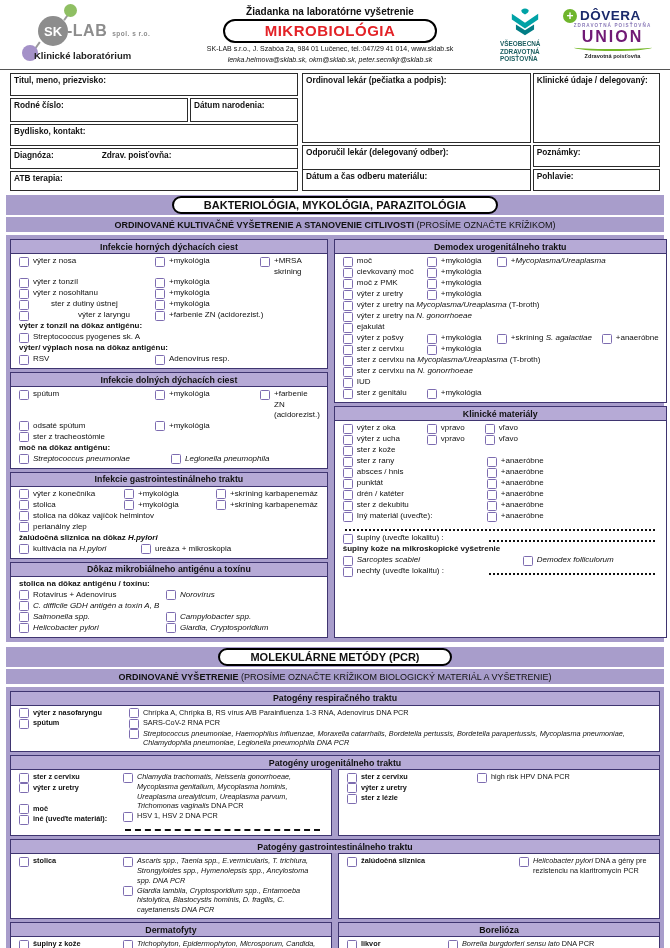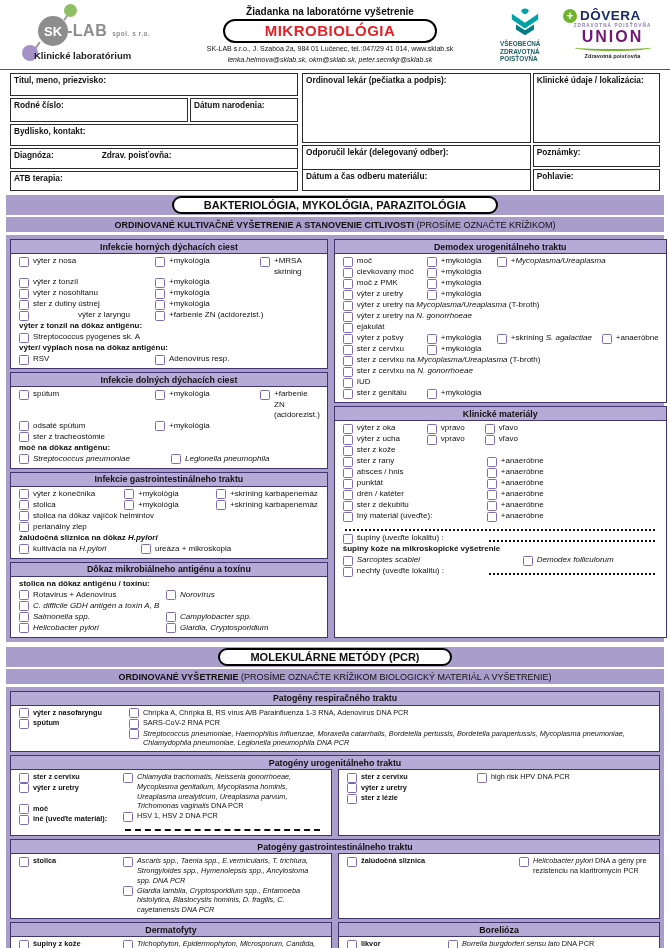--- a/index.html
+++ b/index.html
@@ -128,21 +128,21 @@
         <div class="pbox" style="flex:1.7;height:24px"><span>Rodné číslo:</span></div>
         <div class="pbox" style="flex:1;height:24px"><span>Dátum narodenia:</span></div>
       </div>
       <div class="pbox h22"><span>Bydlisko, kontakt:</span></div>
       <div class="pbox h22"><span>Diagnóza:</span><span class="plabel2">Zdrav. poisťovňa:</span></div>
       <div class="pbox h20"><span>ATB terapia:</span></div>
     </div>
     <div class="p-right">
       <div class="prow" style="flex:1">
         <div class="pbox" style="flex:1.85"><span>Ordinoval lekár (pečiatka a podpis):</span></div>
-        <div class="pbox" style="flex:1"><span>Klinické údaje / lokalizácia:</span></div>
+        <div class="pbox" style="flex:1"><span>Klinické údaje / delegovaný:</span></div>
       </div>
       <div class="prow h22">
         <div class="pbox" style="flex:1.85;height:35px"><span>Odporučil lekár (delegovaný odber):</span></div>
         <div class="pbox" style="flex:1;height:22px"><span>Poznámky:</span></div>
       </div>
       <div class="prow h22">
         <div class="pbox" style="flex:1.85;height:22px"><span>Dátum a čas odberu materiálu:</span></div>
         <div class="pbox" style="flex:1;height:22px"><span>Pohlavie:</span></div>
       </div>
     </div>
@@ -188,21 +188,21 @@
                     <div class="cell" style="flex: 0 0 136px;">
                       <span class="cb"></span>
                       <span class="lbl"><span>výter z nosohltanu</span></span>
                     </div>
                     <div class="cell">
                       <span class="cb"></span>
                       <span class="lbl"><span>+mykológia</span></span>
                     </div>
                   </div>
                   <div class="row">
-                    <div class="cell" style="flex: 0 0 136px;">
+                    <div class="cell" style="flex: 0 0 136px; gap: 18px;">
                       <span class="cb"></span>
                       <span class="lbl"><span>ster z dutiny ústnej</span></span>
                     </div>
                     <div class="cell">
                       <span class="cb"></span>
                       <span class="lbl"><span>+mykológia</span></span>
                     </div>
                   </div>
                   <div class="row">
                     <div class="cell" style="flex: 0 0 136px; gap: 45px;">

